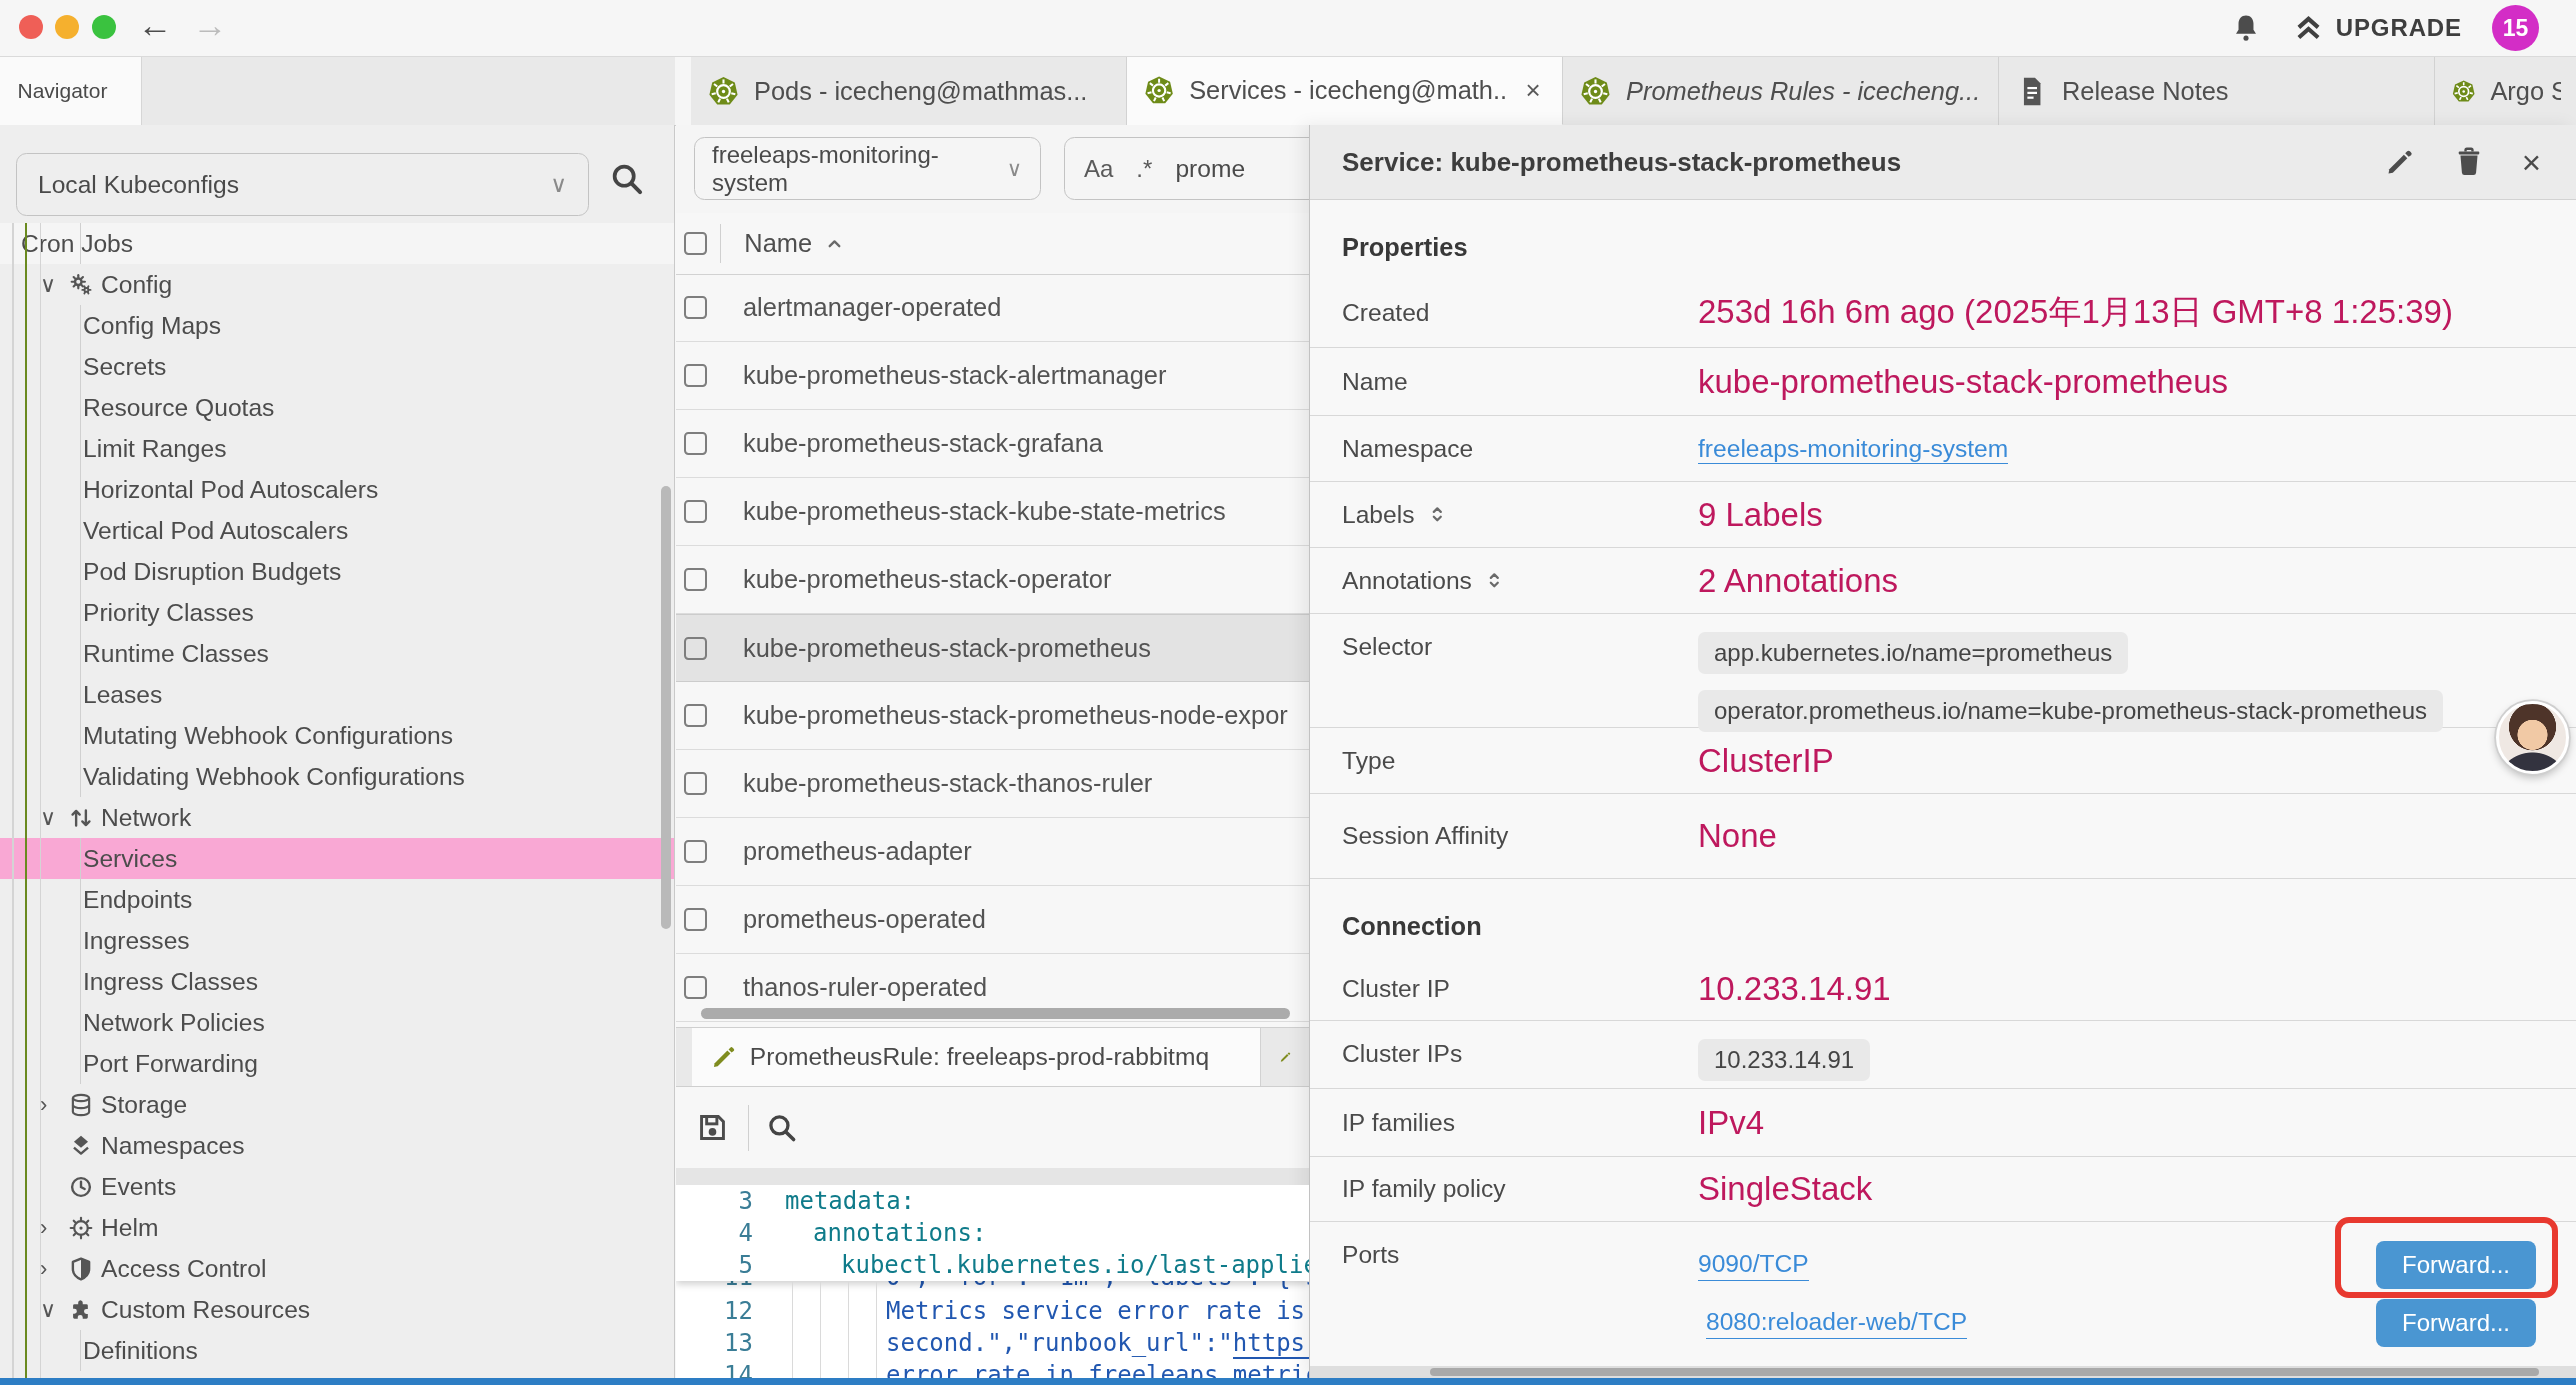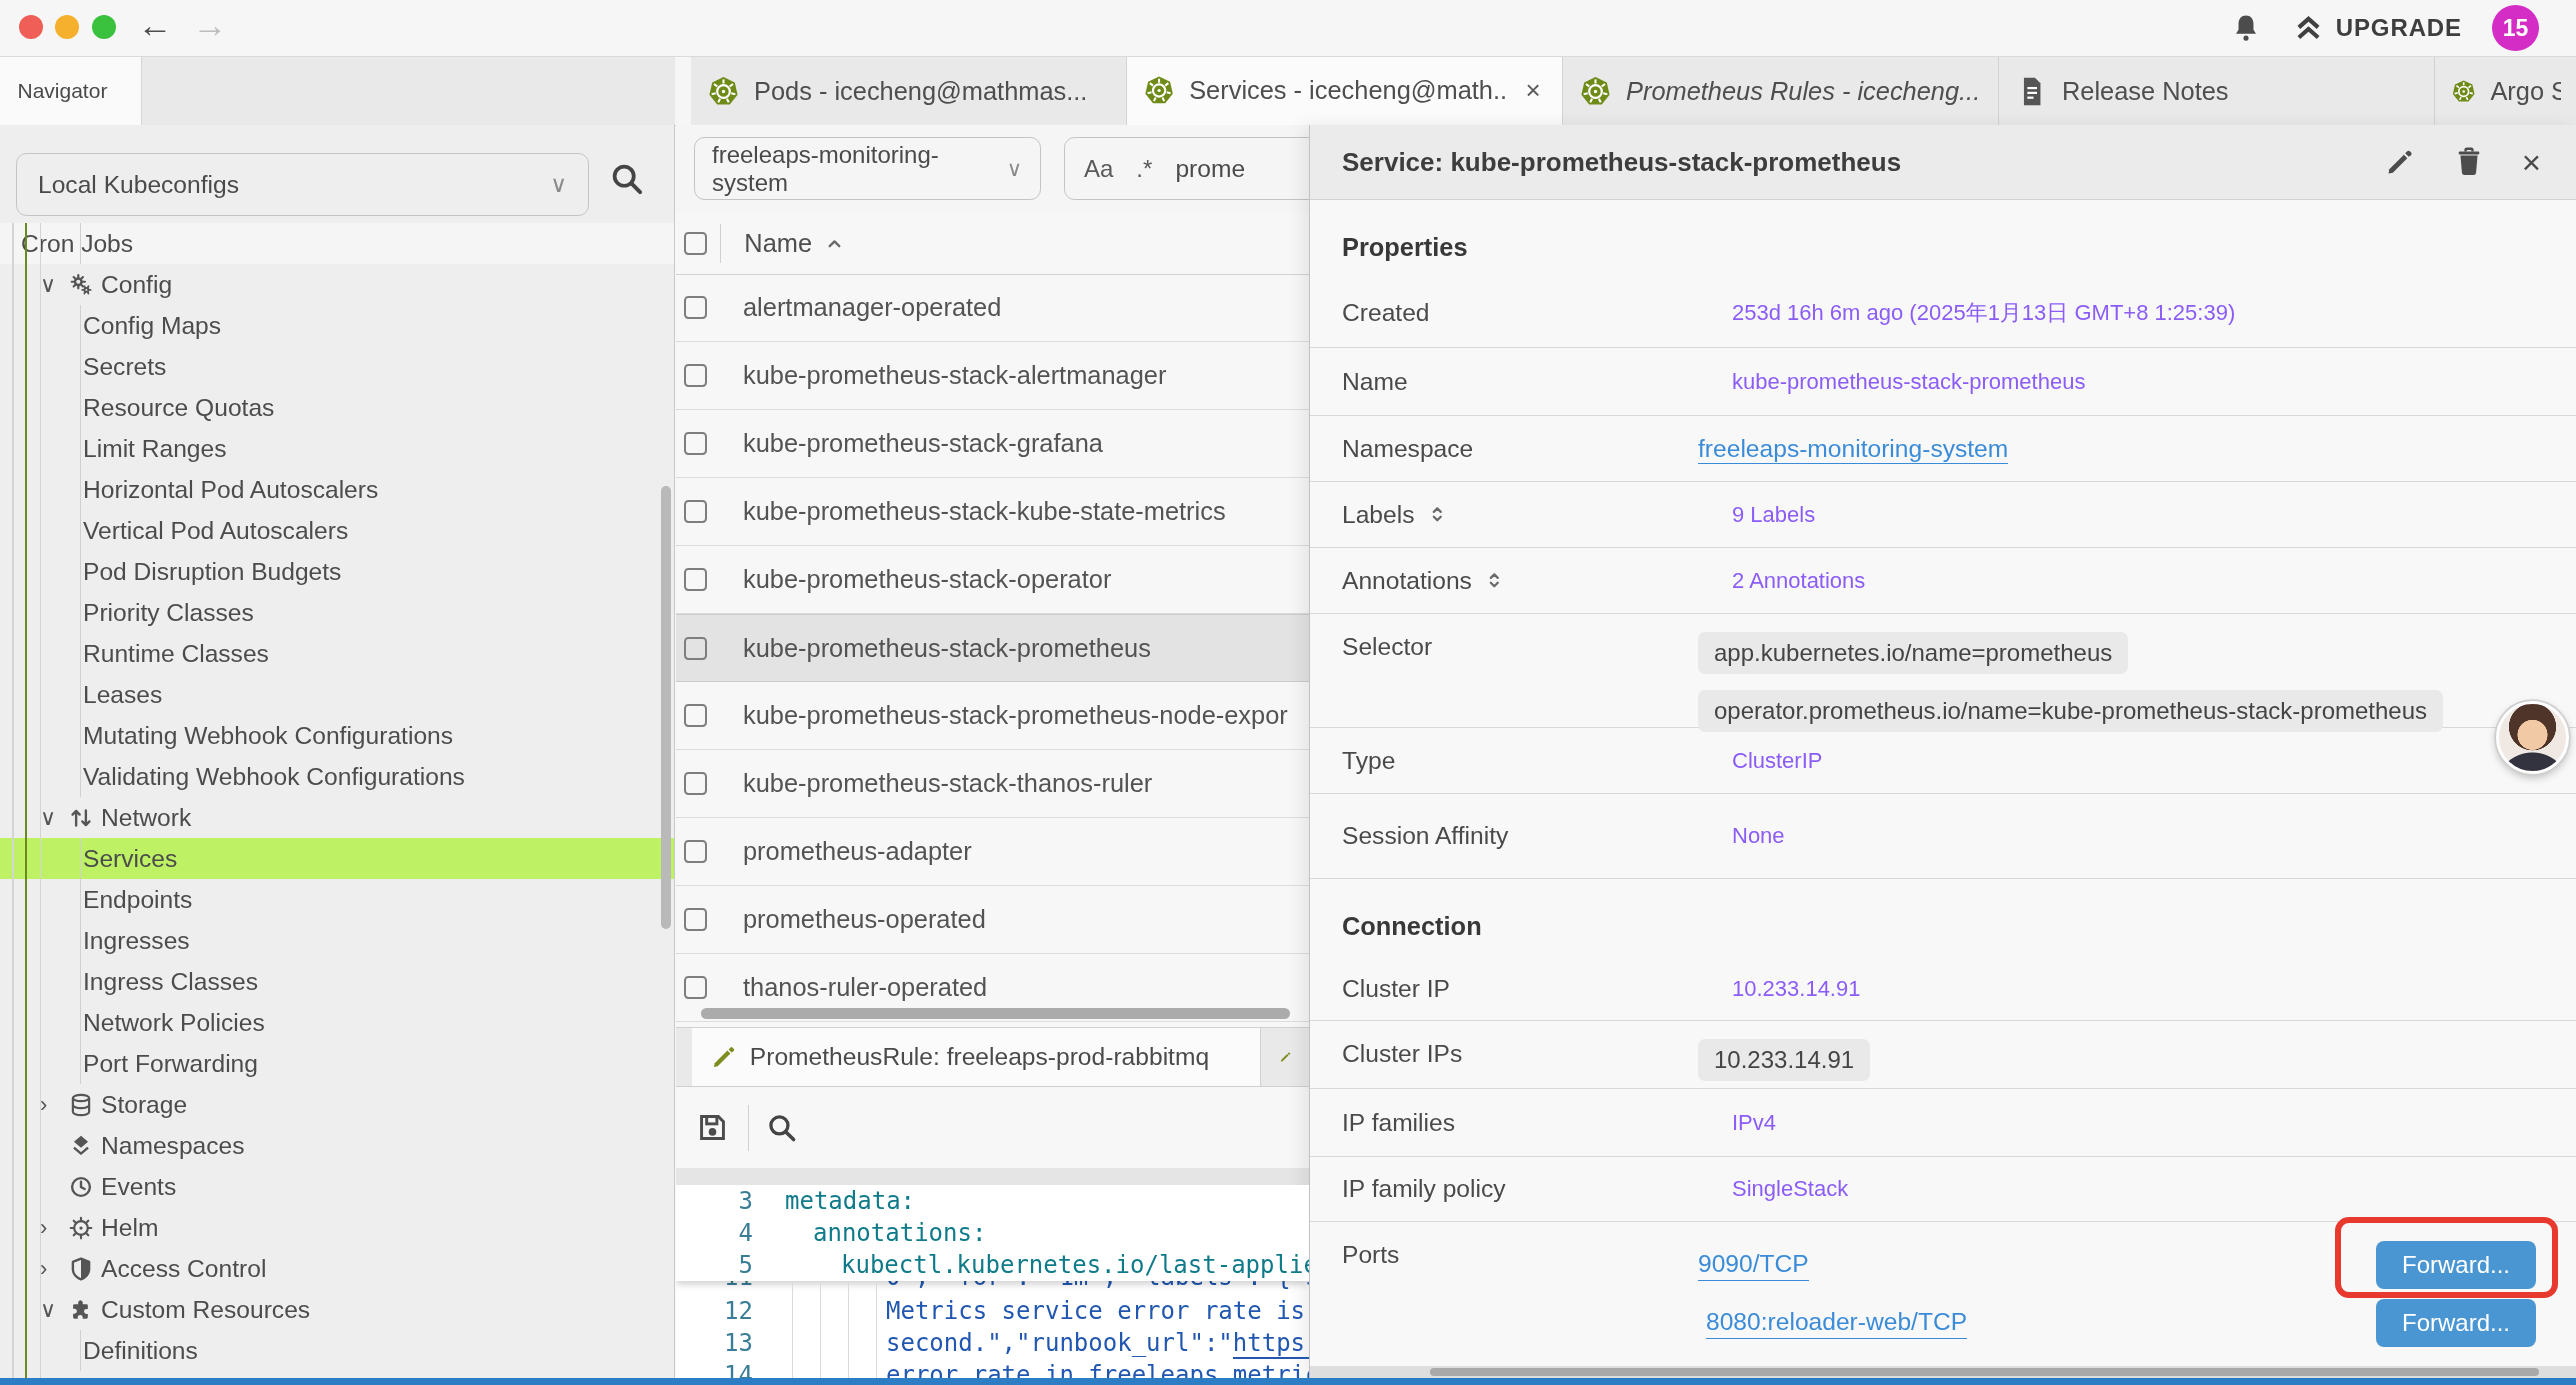--- a/index.html
+++ b/index.html
@@ -49,21 +49,21 @@
         box-sizing:border-box;display:flex;align-items:center;padding:0 21px;font-size:24.6px;color:#4a4a4a;background:transparent;}
   #kubeconfig-select .chev{margin-left:auto;font-size:23px;color:#8a8a8a;}
   #sidebar-search{position:absolute;left:608px;top:35px;}
   #tree{position:absolute;left:0;top:98px;width:675px;}
   .titem{position:relative;height:41px;display:flex;align-items:center;font-size:24.6px;color:#4c4c4c;white-space:nowrap;}
   .titem.lvl1{padding-left:83px;}
   .titem.lvl1::before{content:"";position:absolute;left:80px;top:0;bottom:0;width:1.3px;background:#d0d0d0;}
   .titem.lvl0{padding-left:40px;}
   .titem .chev{width:28px;font-size:22px;color:#555;flex:0 0 28px;}
   .titem .gicon{width:33px;flex:0 0 33px;display:flex;align-items:center;}
-  .titem.selected{background:#bef264;}
+  .titem.selected{background:#f9a8d4;}
   .titem.hover{background:#f5f5f5;padding-left:21px;}
   .guide{position:absolute;top:98px;bottom:0;pointer-events:none;}
   #guide-a{left:12.3px;width:1.3px;background:#d4d4d4;}
   #guide-green{left:24.6px;width:2.6px;background:var(--cluster-green);}
   #guide-b{left:40px;width:1.3px;background:#d4d4d4;}
   #sidebar-scroll{position:absolute;right:2.6px;top:361px;width:10.5px;height:443px;border-radius:5.3px;background:#b9b9b9;}
 
   
   #list-toolbar{position:absolute;left:0;top:0;width:100%;height:88px;background:#f5f5f5;}
   #ns-select{position:absolute;left:17.5px;top:12.3px;width:347px;height:63px;border:1.8px solid #c3c3c3;border-radius:10.5px;box-sizing:border-box;
@@ -107,21 +107,21 @@
   #detail-header{position:absolute;left:0;top:0;width:100%;height:75px;background:#ebebeb;border-bottom:0.9px solid #d2d2d2;
        display:flex;align-items:center;box-sizing:border-box;padding:0 35px 0 32px;}
   #detail-title{font-size:26px;font-weight:700;color:#3d3d3d;}
   #detail-actions{margin-left:auto;display:flex;align-items:center;gap:37px;}
   #detail-actions .xbtn{font-size:33px;color:#4a4a4a;line-height:1;}
   #detail-body{position:absolute;left:0;top:75px;width:100%;bottom:12.3px;overflow:hidden;}
   .dsection{height:78px;display:flex;align-items:flex-end;padding:0 0 16px 32px;box-sizing:border-box;font-size:25.4px;font-weight:700;color:#383838;}
   .drow{position:relative;box-sizing:border-box;border-bottom:0.9px solid #d8d8d8;display:flex;align-items:center;}
   .dlabel{position:absolute;left:32px;display:flex;align-items:center;gap:10.5px;font-size:24.6px;color:#4a4a4a;}
   .dvalwrap{position:absolute;left:388px;right:17.5px;}
-  .dval{font-size:22px;color:#8b5cf6;margin-left:34px;}
+  .dval{font-size:33px;color:#be185d;}
   .dlink{font-size:24.6px;color:var(--link-blue);border-bottom:1.8px solid var(--link-blue);padding-bottom:1.8px;}
   .chips{display:flex;flex-direction:column;gap:16px;align-items:flex-start;}
   .chip{background:#e9e9e9;border-radius:7px;padding:7px 16px;font-size:24px;color:#444;white-space:nowrap;}
   .drow.top .dlabel{top:19px;}
   .portline{position:absolute;left:388px;right:0;height:49px;}
   .plink{position:absolute;left:0;top:8.8px;font-size:24.6px;color:var(--link-blue);border-bottom:1.8px solid var(--link-blue);padding-bottom:1.8px;}
   .fwd{position:absolute;width:160px;height:48px;background:var(--accent-blue);color:#fff;border:none;border-radius:8px;font-size:24px;
        font-family:inherit;}
   .annotate{position:absolute;border:6.1px solid var(--annotation-red);border-radius:14px;box-sizing:border-box;}
   #avatar{position:absolute;right:7px;top:576px;width:67px;height:67px;border-radius:50%;border:3.5px solid #ffffff;

